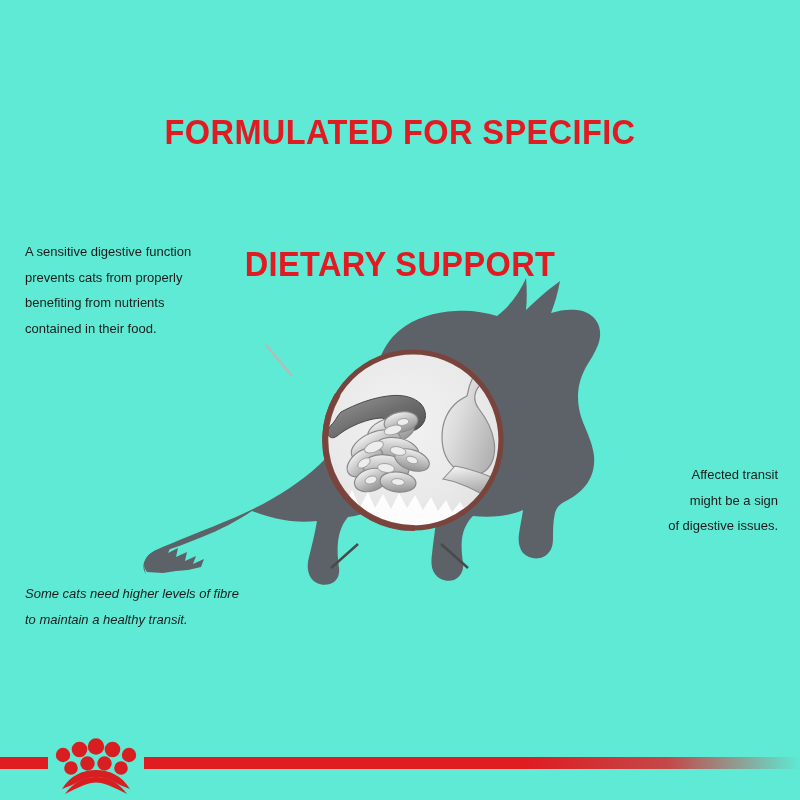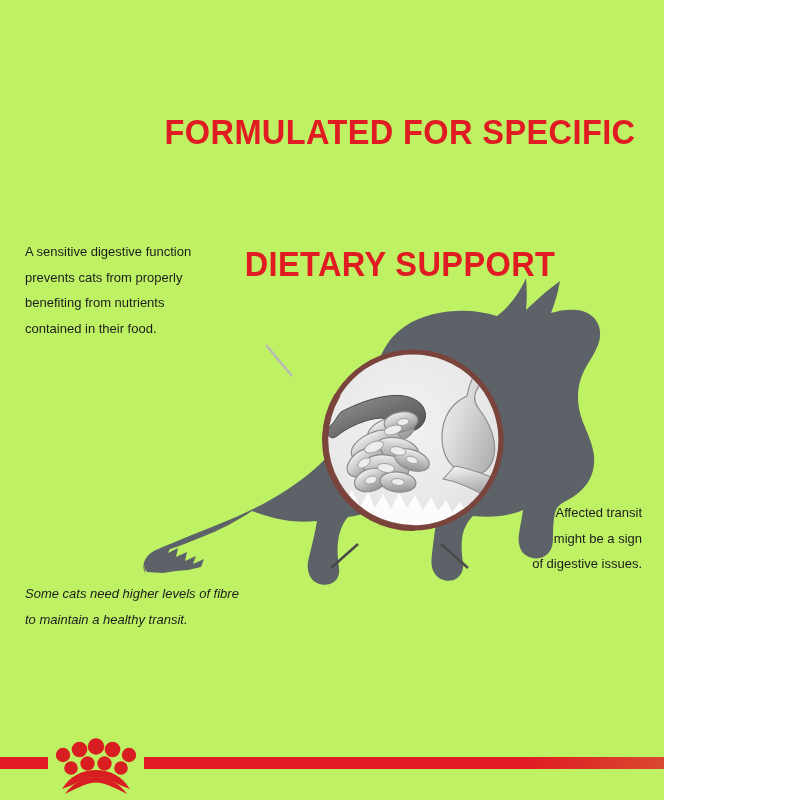--- a/index.html
+++ b/index.html
@@ -2,23 +2,23 @@
 <html><head>
 <meta charset="utf-8">
 <style>
   html, body {
     margin: 0;
     padding: 0;
     background: #ffffff;
   }
   #page {
     position: relative;
-    width: 664px;
+    width: 800px;
     height: 800px;
-    background: #bef264;
+    background: #5eead4;
     overflow: hidden;
     font-family: "Liberation Sans", sans-serif;
   }
 
   
   .headline {
     position: absolute;
     left: 0;
     top: 22px;
     width: 800px;
@@ -38,21 +38,21 @@
   
   .callout {
     position: absolute;
     color: #1c1c1c;
     font-family: "Liberation Sans", sans-serif;
     font-size: 13px;
     line-height: 25.5px;
     white-space: pre-line;
   }
   #callout-top-left  { left: 25px;  top: 239px; width: 340px; text-align: left; }
-  #callout-right     { right: 22px; top: 500px; width: 330px; text-align: right; }
+  #callout-right     { right: 22px; top: 462px; width: 330px; text-align: right; }
   #callout-bottom-left { left: 25px; top: 581px; width: 430px; text-align: left; font-style: italic; }
 
   
   #illustration {
     position: absolute;
     left: 0;
     top: 150px;
     width: 800px;
     height: 470px;
   }

